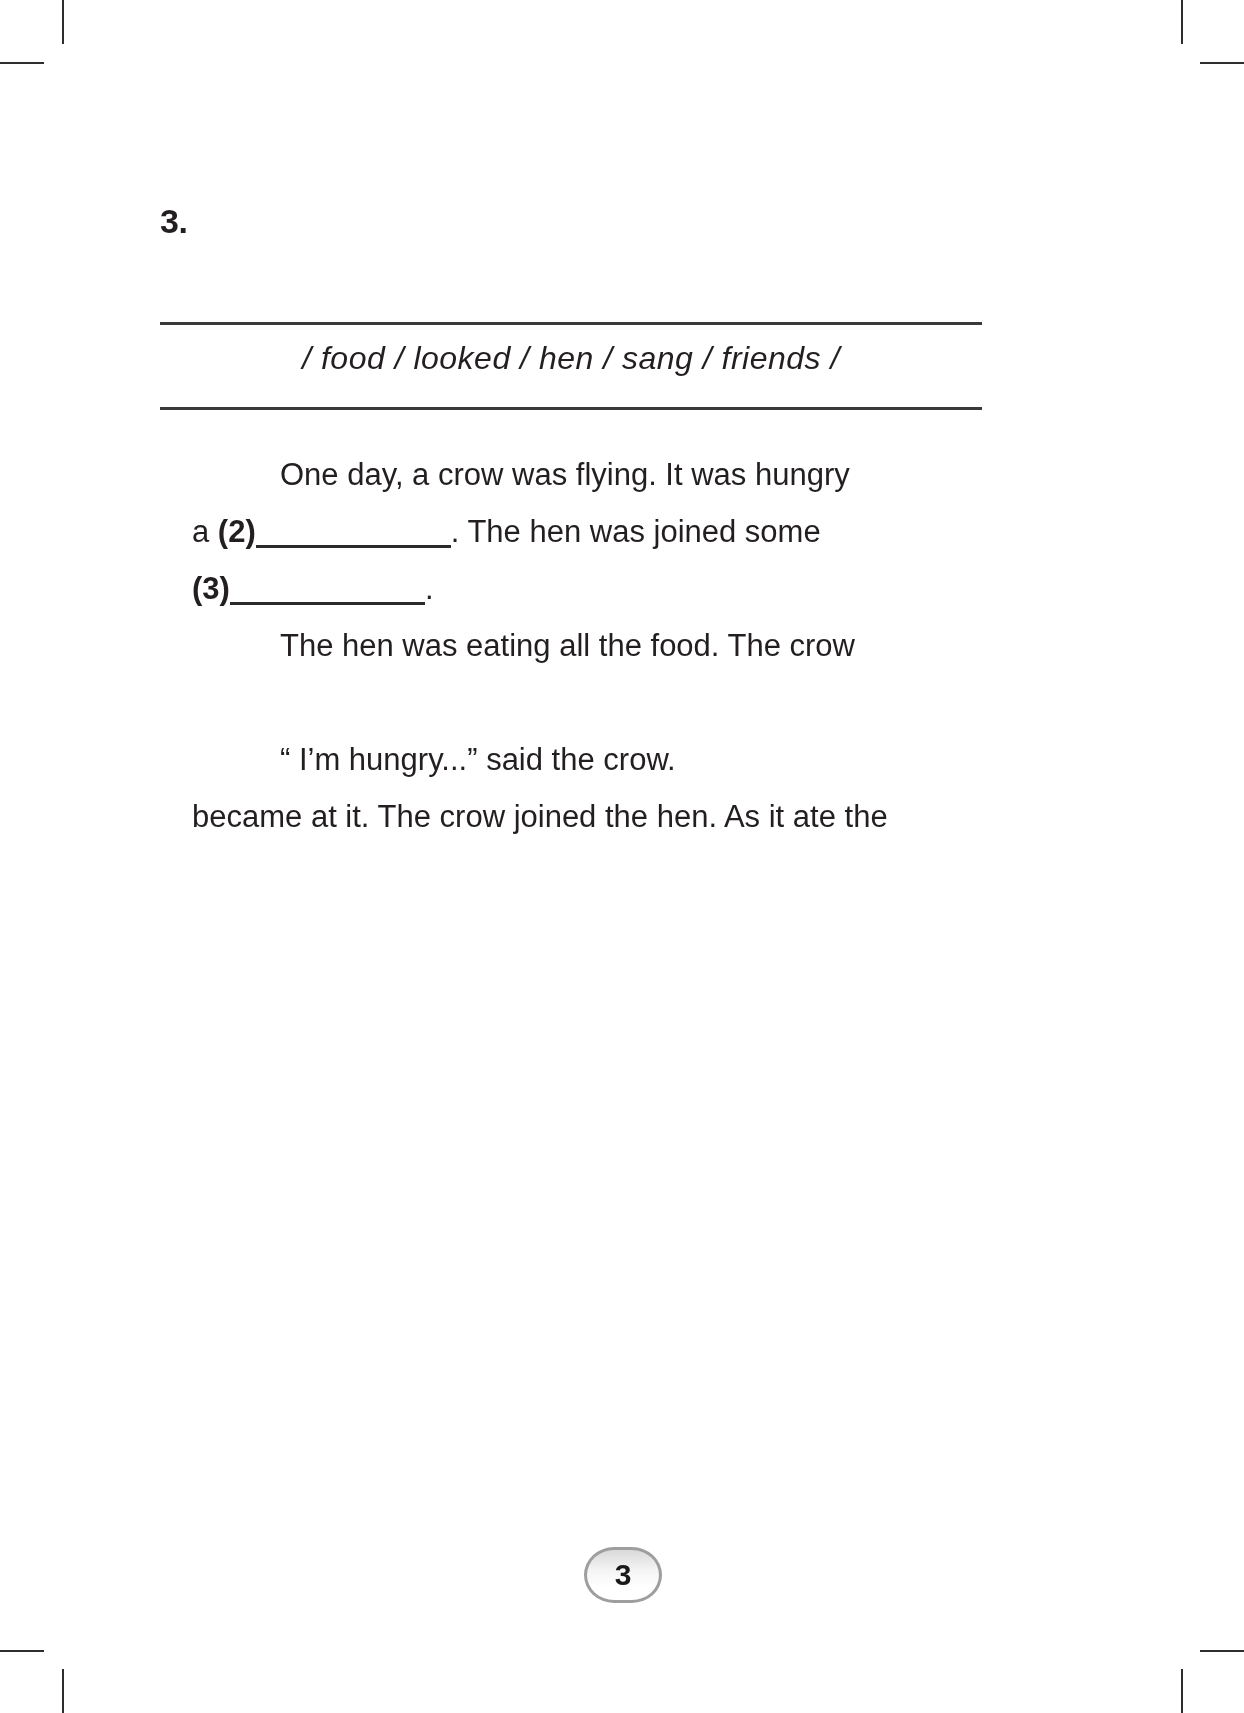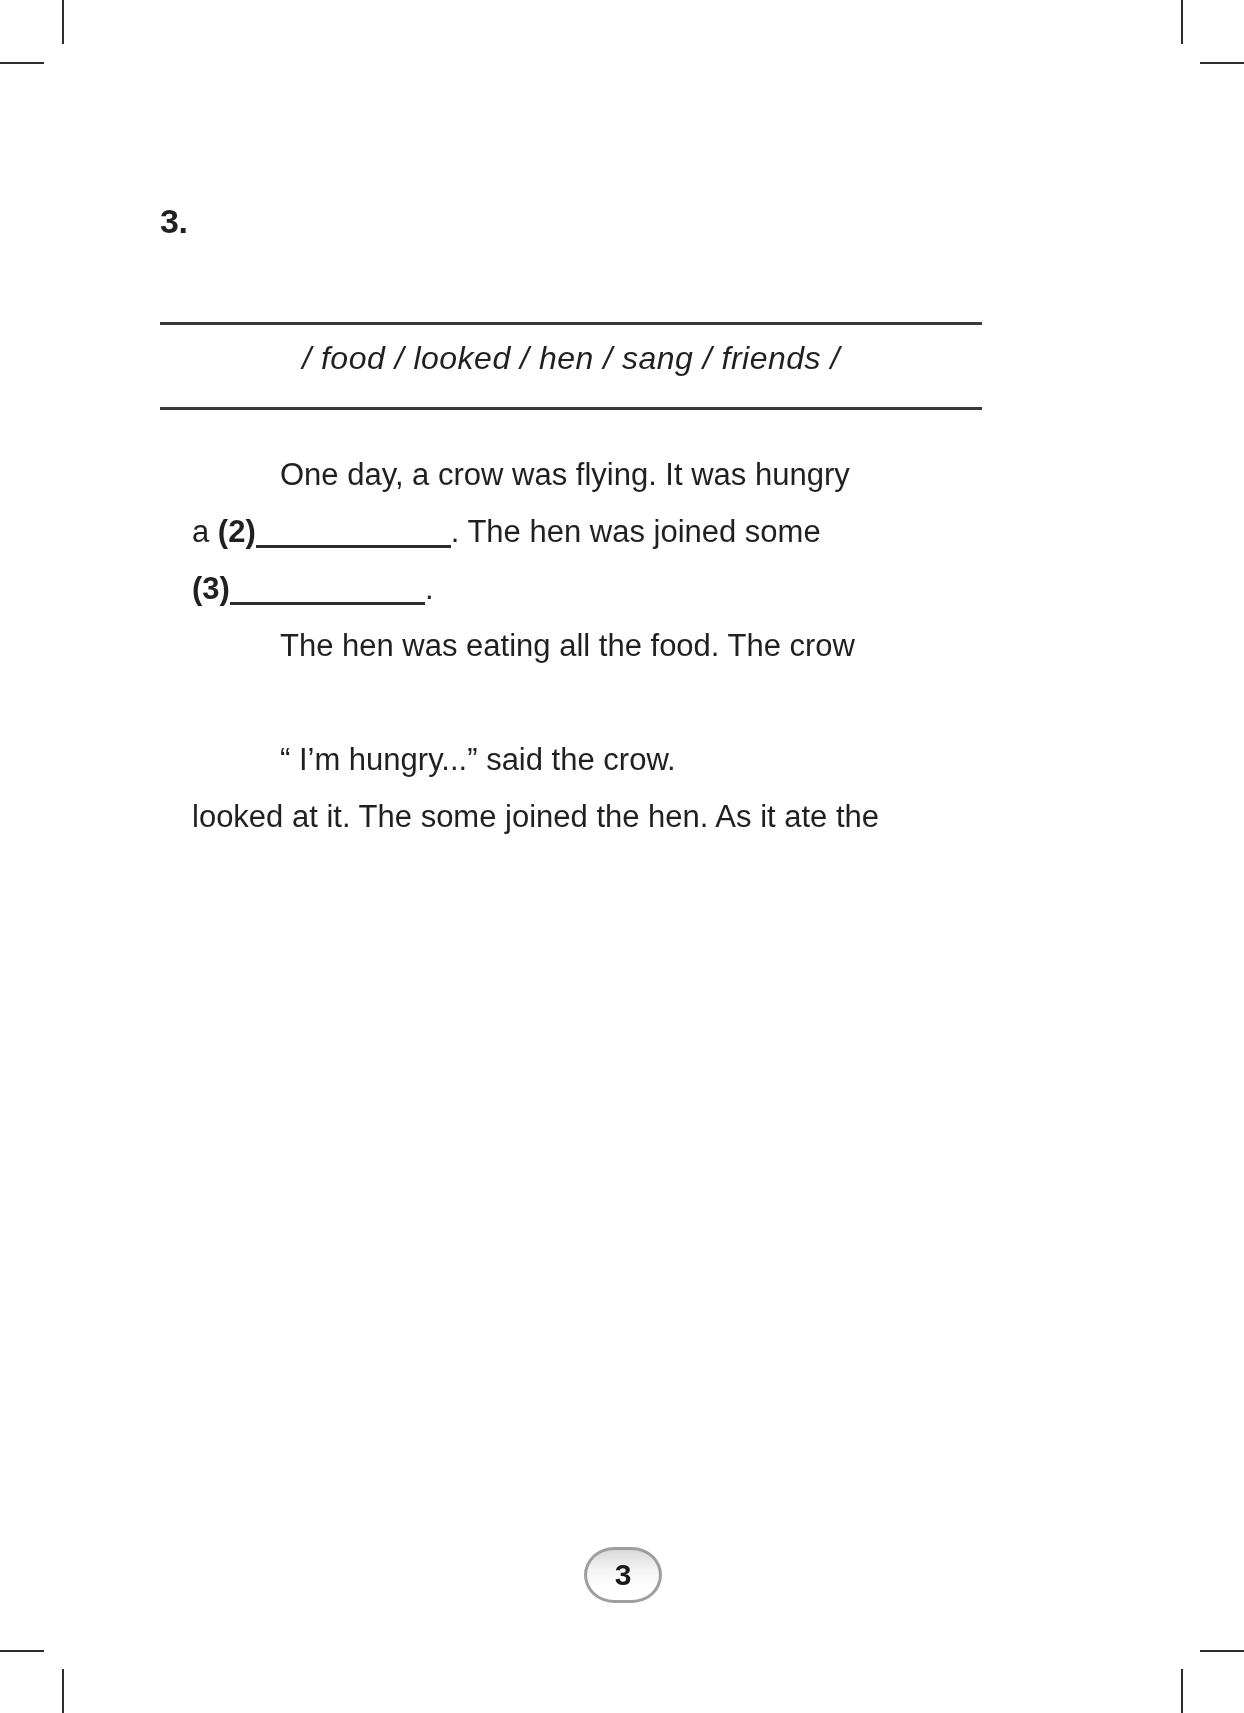--- a/index.html
+++ b/index.html
@@ -100,18 +100,18 @@
 <div class="rule rule-top"></div>
 <div class="word-bank">/ food / looked / hen / sang / friends /</div>
 <div class="rule rule-bottom"></div>
 
 <div class="passage" id="passage">
     <div class="line indent"><span>One day, a crow was flying. It was hungry</span></div>
     <div class="line"><span>a </span><span class="seg-bold">(2)</span><span class="blank"></span><span>. The hen was joined some</span></div>
     <div class="line"><span class="seg-bold">(3)</span><span class="blank"></span><span>.</span></div>
     <div class="line indent"><span>The hen was eating all the food. The crow</span></div>
     <div class="line indent gap-before"><span>“ I’m hungry...” said the crow.</span></div>
-    <div class="line"><span>looked at it. The some joined the hen. As it ate the</span></div>
+    <div class="line"><span>became at it. The crow joined the hen. As it ate the</span></div>
   </div>
 
 <div class="page-badge">
   <span>3</span>
 </div>
 
 </body></html>

